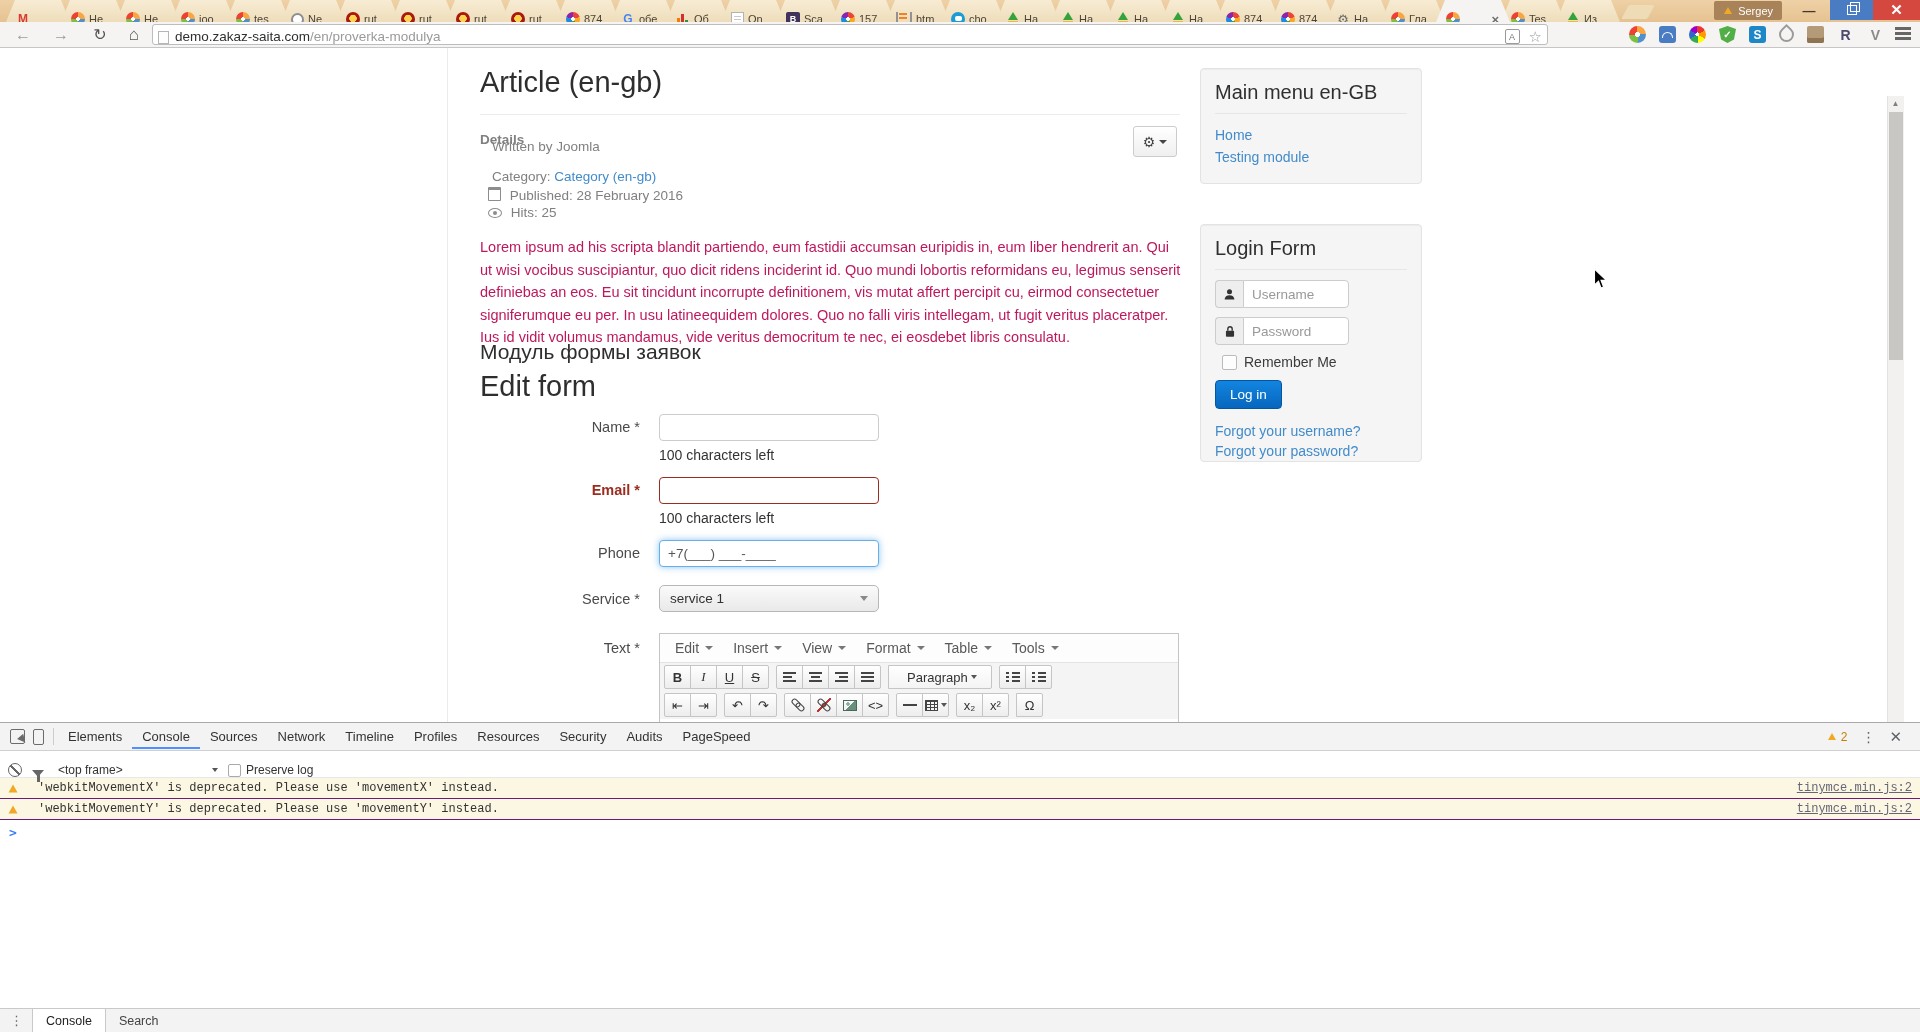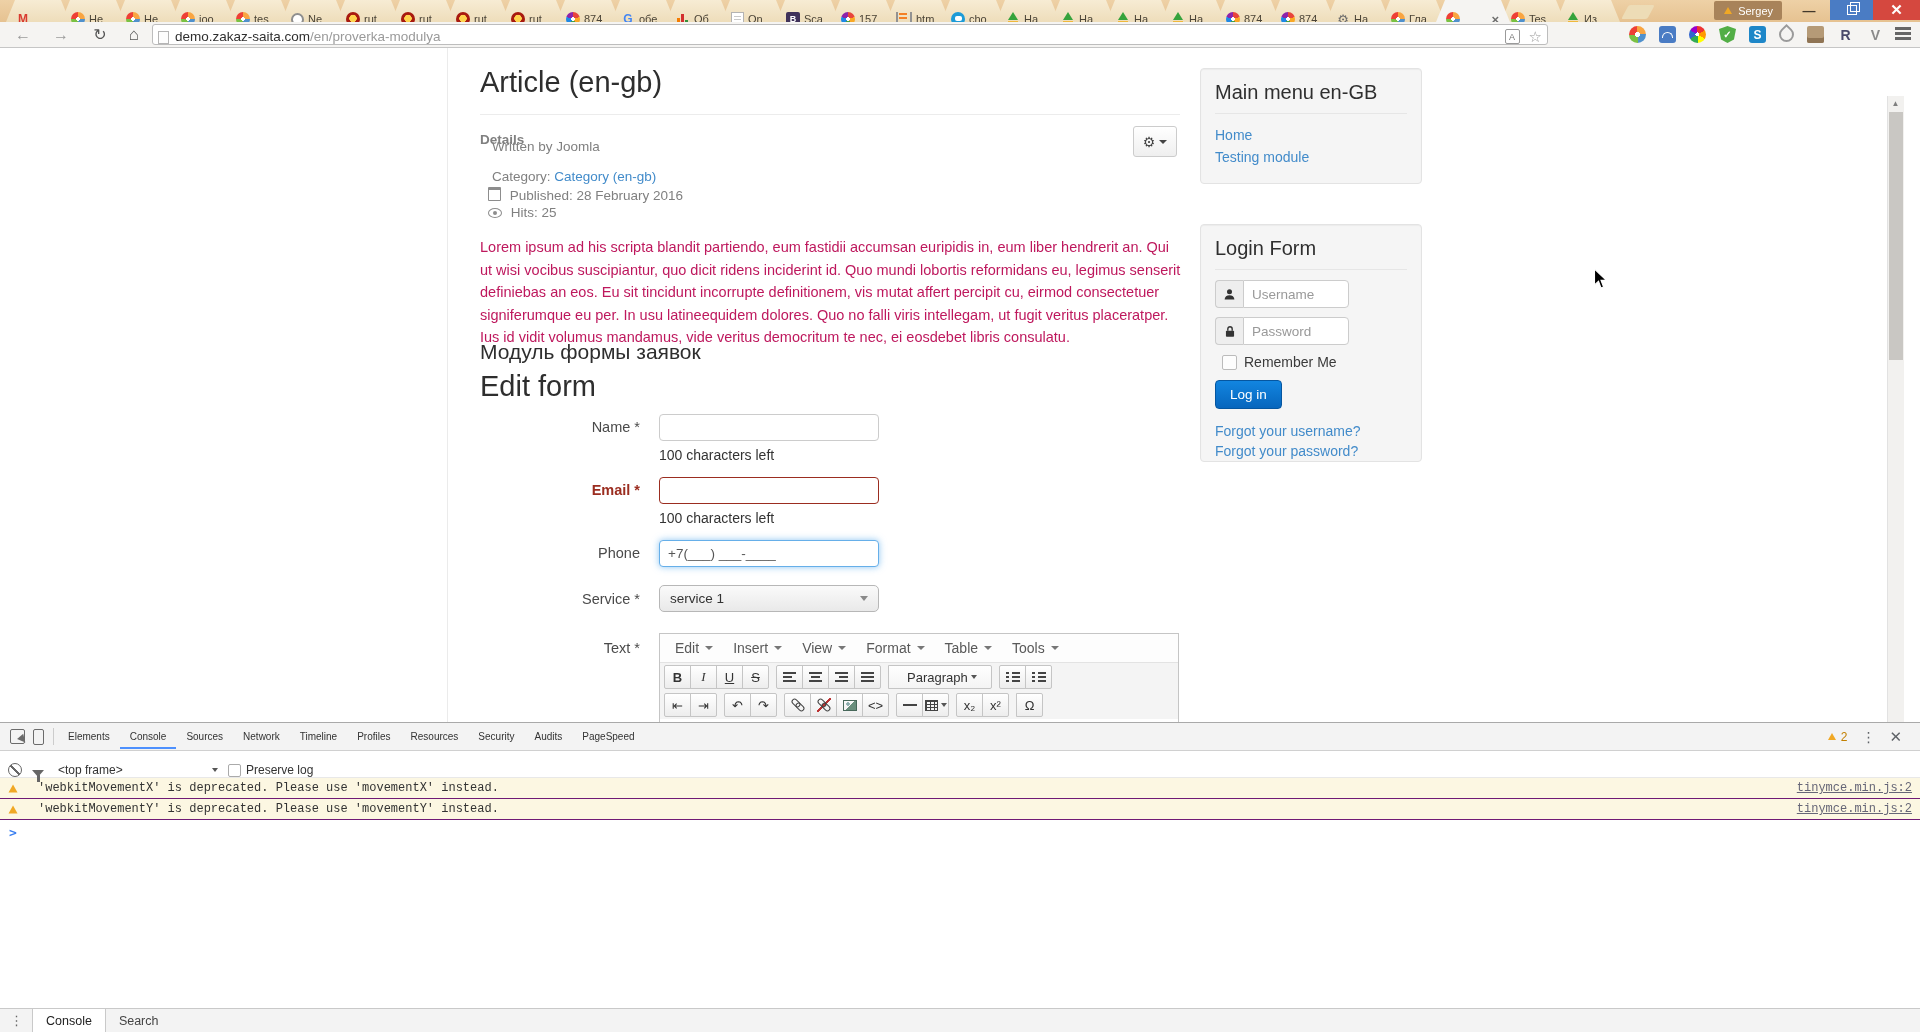--- a/index.html
+++ b/index.html
@@ -183,21 +183,21 @@
   #loginbtn{display:inline-block;background:linear-gradient(#1285e0,#0766bd);border:1px solid #0556a0;border-radius:4px;
             color:#fff;font-size:13.5px;padding:6px 14px;margin-bottom:12px}
   .flink{display:block;font-size:14px;color:#428bca;text-decoration:none;padding:2px 0}
   
   #devtools{position:absolute;left:0;top:722px;width:1920px;height:310px;background:#fff;border-top:1px solid #a9a9a9;box-sizing:border-box}
   #dt-header{height:27px;background:#f3f3f3;border-bottom:1px solid #d0d0d0;display:flex;align-items:center;padding:0 6px}
   .dt-inspect{width:13px;height:13px;border:1.5px solid #6b6b6b;border-radius:2px;position:relative;margin:0 8px 0 4px}
   .dt-inspect::after{content:"";position:absolute;right:-4px;bottom:-4px;border:4px solid transparent;border-top:8px solid #6b6b6b;transform:rotate(-40deg)}
   .dt-device{width:9px;height:14px;border:1.5px solid #6b6b6b;border-radius:2px;margin-right:9px}
   .dt-sep{width:1px;height:17px;background:#ccc;margin-right:4px}
-  .dt-tab{padding:0 10px;height:25px;display:flex;align-items:center;font-size:10px;color:#333;box-sizing:border-box}
+  .dt-tab{padding:0 10px;height:25px;display:flex;align-items:center;font-size:13px;color:#333;box-sizing:border-box}
   .dt-tab.active{border-bottom:2px solid #4d90fe;padding-top:2px}
   #dt-right{margin-left:auto;display:flex;align-items:center;gap:14px;padding-right:12px}
   #dt-warncount{display:flex;align-items:center;gap:4px;font-size:12px;color:#c27f00}
   #dt-kebab{color:#5f6368;font-size:14px;letter-spacing:0}
   #dt-close{color:#5f6368;font-size:15px}
   #dt-filterrow{height:26px;border-bottom:1px solid #e8e8e8;display:flex;align-items:flex-end;gap:10px;padding:0 8px}
   .dt-ban{width:12px;height:12px;border:1.5px solid #666;border-radius:50%;
           background:linear-gradient(45deg,transparent 44%,#666 44%,#666 56%,transparent 56%)}
   .dt-funnel{width:0;height:0;border-left:6px solid transparent;border-right:6px solid transparent;border-top:7px solid #666;position:relative}
   .dt-funnel::after{content:"";position:absolute;left:-1.5px;top:-2px;width:3px;height:7px;background:#666}

